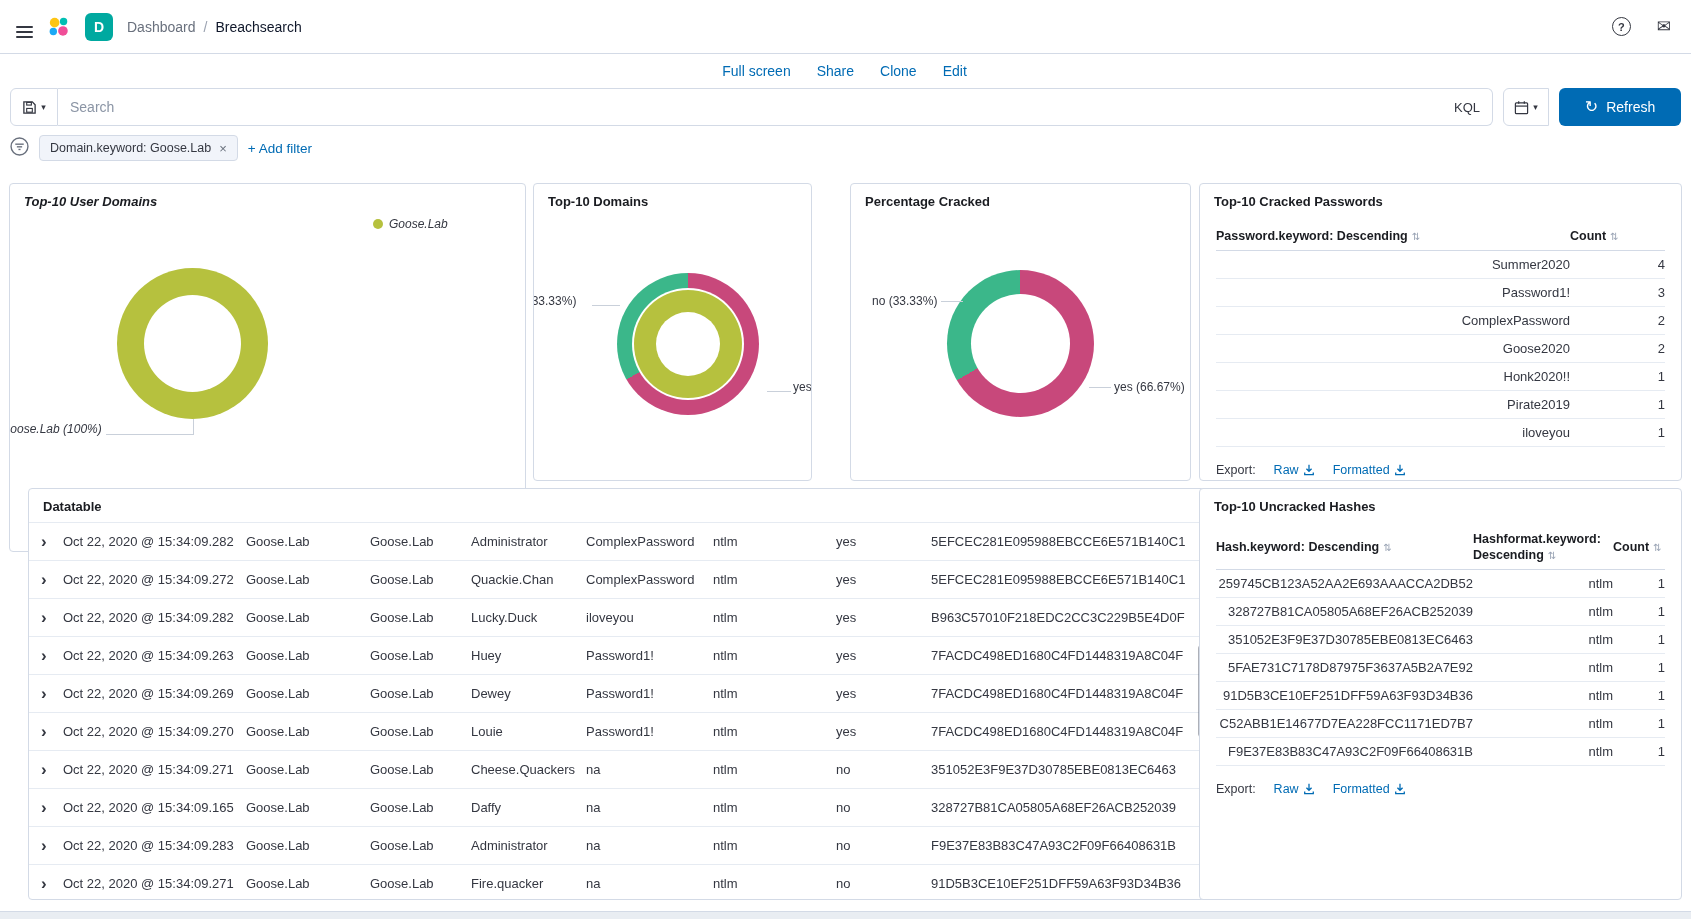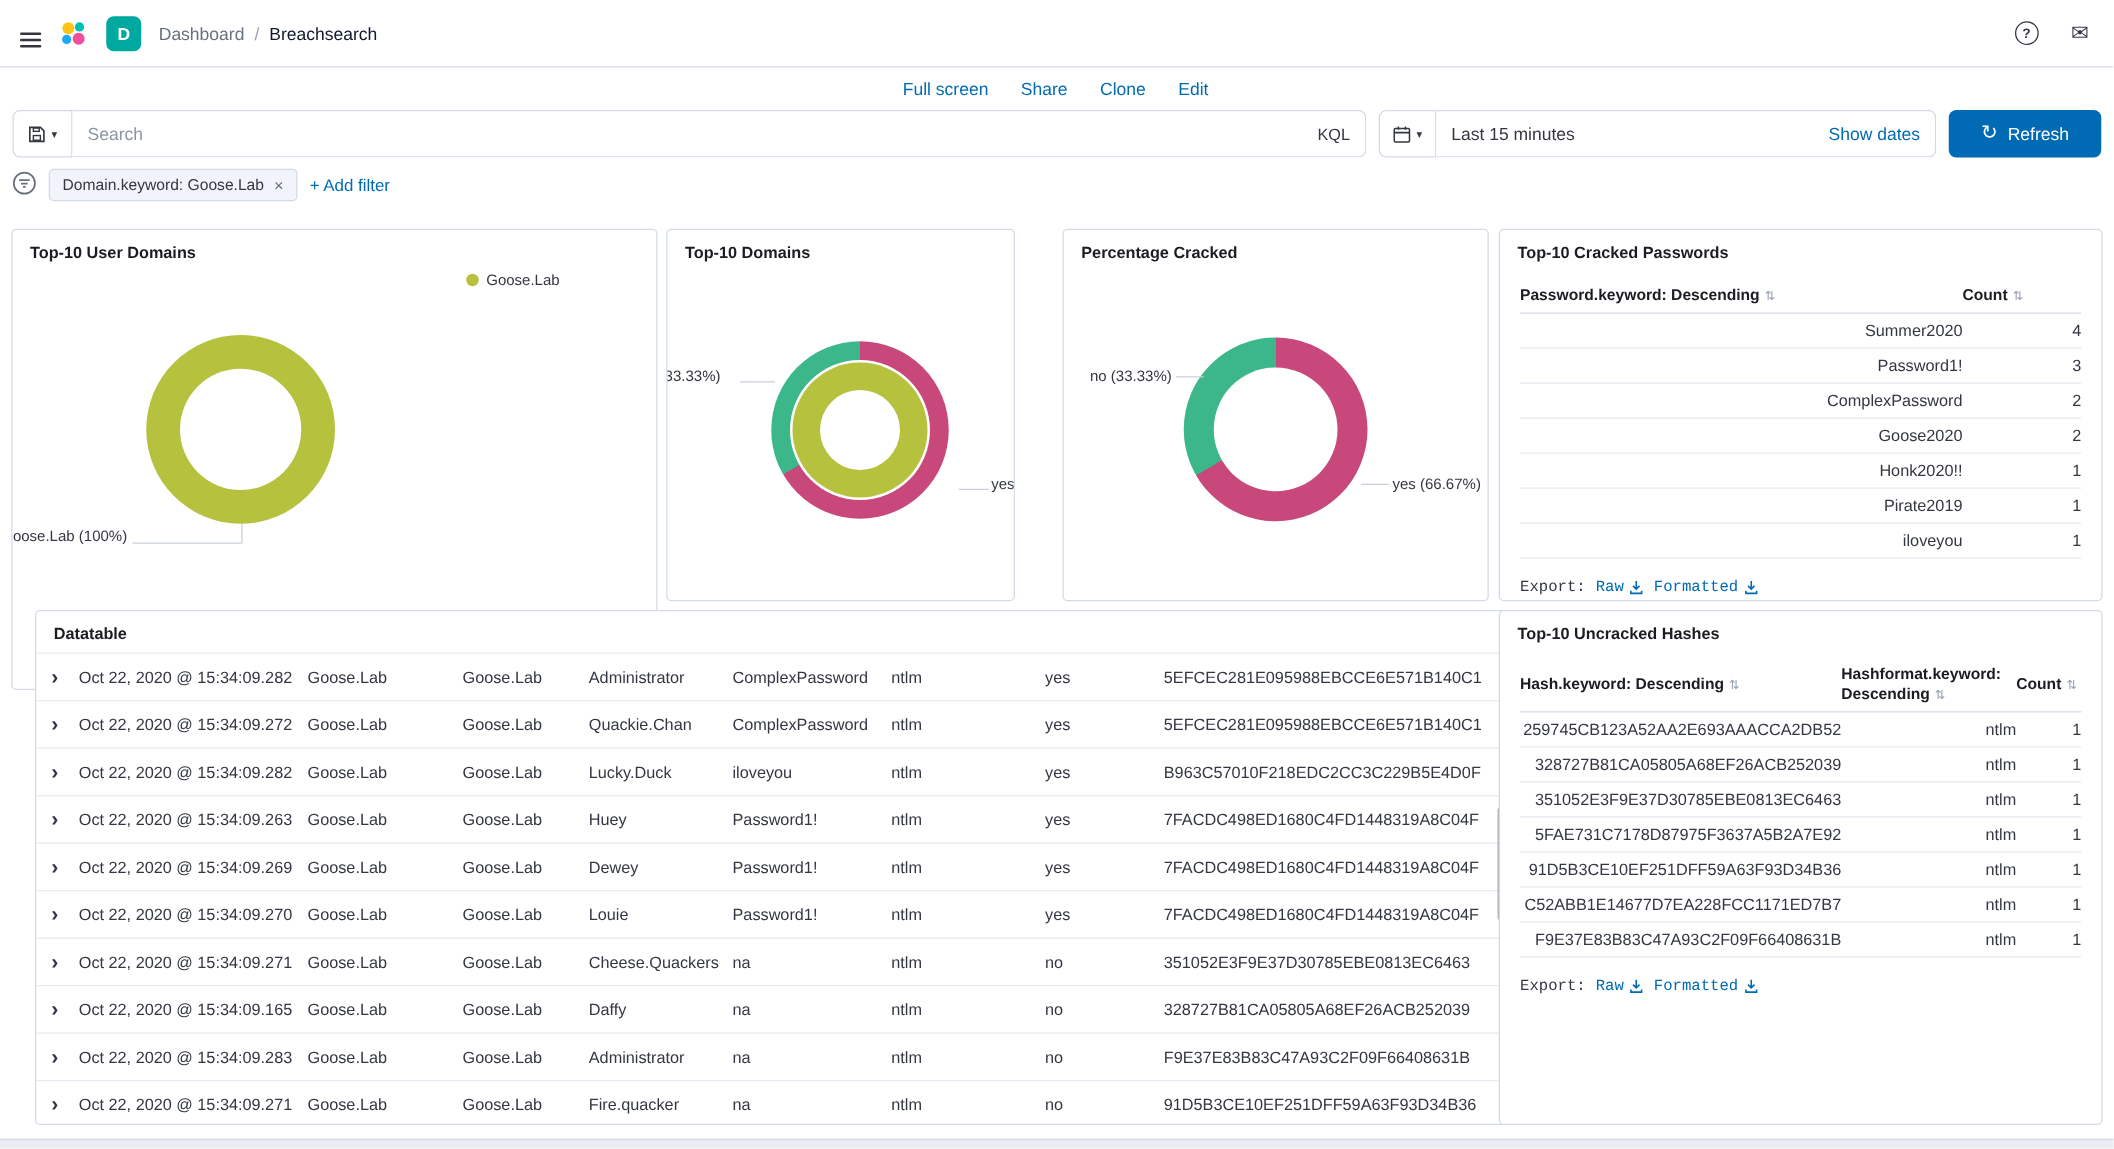--- a/index.html
+++ b/index.html
@@ -56,21 +56,21 @@
   .filter-row { display:flex; align-items:center; gap:10px; padding:0 10px 12px 10px; }
   .filter-pill { display:flex; align-items:center; gap:8px; height:26px; padding:0 10px;
                  background:#F1F4FA; border:1px solid #D3DAE6; border-radius:4px; font-size:12.5px; cursor:pointer; }
   .filter-pill .close { color:#69707D; font-size:13px; cursor:pointer; }
   .add-filter { color:var(--link,#006BB4); font-size:13.5px; }
 
   
   .dashboard { position:relative; height:739px; }
   .panel { position:absolute; background:#fff; border:1px solid #D3DAE6; border-radius:4px; overflow:hidden; }
   .panel-title { font-size:13px; font-weight:700; color:#1a1c21; padding:10px 16px 0 14px; }
-  #panel-user-domains { left:9px;   top:10px;  width:517px; height:369px; }
+  #panel-user-domains { left:9px;   top:10px;  width:517px; height:369px;font-style:italic; }
   #panel-domains      { left:533px; top:10px;  width:279px; height:298px; }
   #panel-cracked-pct  { left:850px; top:10px;  width:341px; height:298px; }
   #panel-cracked-pw   { left:1199px;top:10px;  width:483px; height:298px; }
   #panel-datatable    { left:9px;   top:315px; width:1181px;height:412px;margin-left:19px; }
   #panel-uncracked    { left:1199px;top:315px; width:483px; height:412px; }
 
   
   .donut { position:absolute; border-radius:50%; cursor:pointer; }
   .donut::after { content:""; position:absolute; border-radius:50%; background:#fff; }
   #donut-user { left:107px; top:84px; width:151px; height:151px; }
@@ -91,21 +91,21 @@
   .agg-table { margin:12px 16px 0 16px; }
   .agg-head { font-weight:700; font-size:12.5px; color:#1a1c21; border-bottom:1px solid #D3DAE6; align-items:center; }
   .agg-head span { cursor:pointer; }
   .sort { color:#98A2B3; font-size:10px; margin-left:4px; font-weight:400; cursor:pointer; }
   .agg-row { font-size:13px; border-bottom:1px solid #E6EBF2; align-items:center; cursor:pointer; }
   .cracked-grid   { display:grid; grid-template-columns:1fr 95px; }
   .uncracked-grid { display:grid; grid-template-columns:1fr 140px 52px; }
   .cracked-grid.agg-head { height:30px; }
   .uncracked-grid.agg-head { min-height:44px; padding:4px 0; line-height:1.25; }
   .agg-row { height:28px; display:grid;text-align:right; }
-  .export-row { display:flex; align-items:flex-start; gap:8px; padding:16px 16px 0 16px; font-size:12.5px;font-family:Liberation Mono, monospace; }
+  .export-row { display:flex; align-items:flex-start; gap:18px; padding:16px 16px 0 16px; font-size:12.5px; }
   .export-link { color:var(--link,#006BB4); display:inline-flex; align-items:center; gap:4px; }
 
   
   .dt-body { margin-top:8px; border-top:1px solid #E6EBF2; }
   .dt-row { display:grid; grid-template-columns:24px 183px 124px 101px 115px 127px 123px 95px 1fr;
             align-items:center; height:38px; border-bottom:1px solid #E6EBF2; padding-left:10px; font-size:13px; }
   .dt-chevron { font-size:17px; font-weight:700; color:#343741; cursor:pointer; line-height:1; padding-left:2px; }
   .vscroll { position:absolute; right:3px; top:156px; width:7px; height:92px; border-radius:4px; background:#69707D; opacity:.55; cursor:grab; }
 
   .bottom-strip { position:absolute; left:0; right:0; bottom:0; height:8px; background:#E9EDF2; border-top:1px solid #D3DAE6; }
@@ -167,24 +167,20 @@
   </div>
   <div class="time-group">
     <div class="date-btn">
       <svg width="15" height="15" viewBox="0 0 16 16">
         <rect x="1.5" y="3" width="13" height="11.5" rx="1" fill="none" stroke="#343741" stroke-width="1.3"></rect>
         <line x1="1.5" y1="6.5" x2="14.5" y2="6.5" stroke="#343741" stroke-width="1.3"></line>
         <line x1="5" y1="1.3" x2="5" y2="4" stroke="#343741" stroke-width="1.3"></line>
         <line x1="11" y1="1.3" x2="11" y2="4" stroke="#343741" stroke-width="1.3"></line>
       </svg>
       <span class="chev">▾</span>
-    </div>
-    <div class="time-input">
-      <span>Last 15 minutes</span>
-      <a class="show-dates">Show dates</a>
     </div>
   </div>
   <button class="refresh-btn">
     <span class="refresh-icon">↻</span>
     <span>Refresh</span>
   </button>
 </div>
 
 <div class="filter-row">
   <button>

